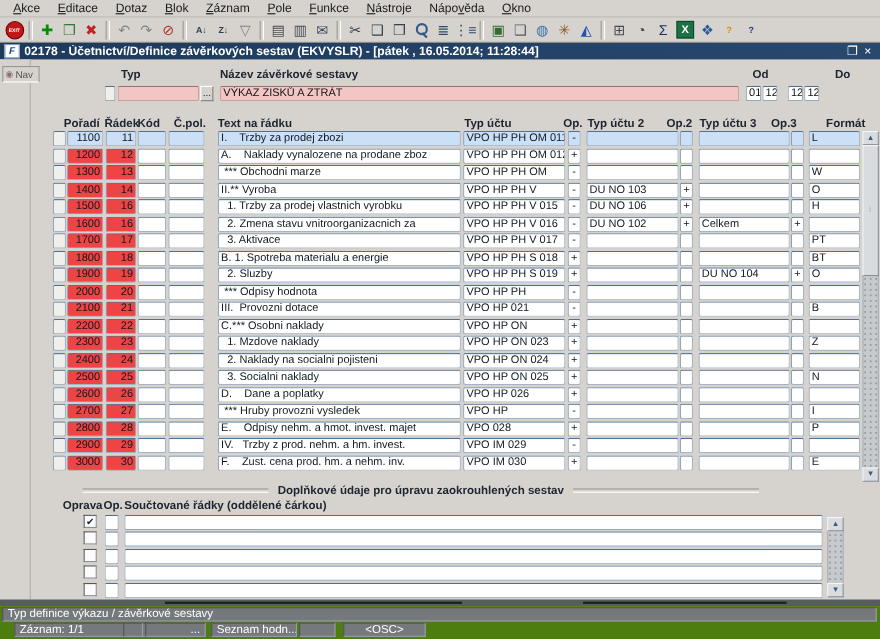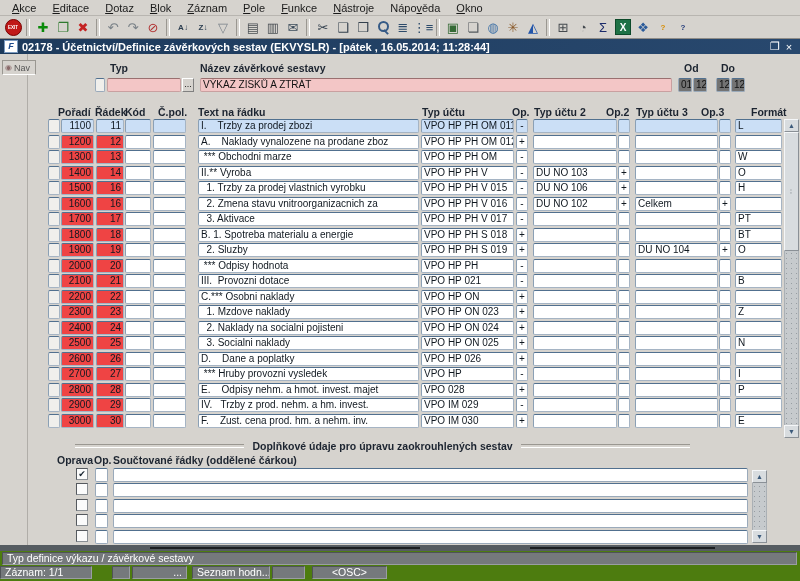--- a/index.html
+++ b/index.html
@@ -34,21 +34,21 @@
   .win-title{color:#fff;font-weight:bold;font-size:11px;flex:1;white-space:nowrap;overflow:hidden;}
   .win-btn{color:#fff;font-size:11px;width:14px;text-align:center;cursor:default;}
   
   .navstrip{position:absolute;left:0;top:54px;width:28px;height:491px;background:#d6d3ce;
     border-right:1px solid #b0ada8;box-sizing:border-box;}
   .navtab{position:absolute;left:2px;top:6px;width:34px;height:15px;background:#d6d3ce;
     border:1px solid #9a9791;border-bottom-color:#fff;display:flex;align-items:center;font-size:9px;color:#555;padding-left:2px;box-sizing:border-box;}
   .navdot{color:#8a6a6a;font-size:8px;margin-right:2px;}
   
   .lbl{position:absolute;font-weight:bold;color:#1c2430;font-size:10.5px;white-space:nowrap;}
-  .field{position:absolute;box-sizing:border-box;height:14px;background:#737373;
+  .field{position:absolute;box-sizing:border-box;height:14px;background:#ffffff;
     border:1px solid #9aaabb;border-top-color:#51708f;border-radius:2px;
     font-size:10px;line-height:12px;padding:0 2px;overflow:hidden;white-space:nowrap;}
   .pinkf{background:#f3c6c6;border-color:#c9a0a0;border-top-color:#9a7070;}
   .lov-btn{position:absolute;box-sizing:border-box;height:14px;width:12px;background:#d6d3ce;
     border:1px solid #808080;border-top-color:#fff;border-left-color:#fff;
     font-size:9px;line-height:10px;text-align:center;}
   
   .thead{position:absolute;top:106px;font-weight:bold;color:#1c2430;font-size:10.5px;white-space:nowrap;}
   .trow{position:absolute;left:0;width:800px;height:15px;}
   .cell{position:absolute;top:0;box-sizing:border-box;height:14px;background:#fff;
@@ -238,21 +238,21 @@
     </div>
   </div>
 
   <div class="lbl" style="left:110px;top:62px;">Typ</div>
   <div class="field" style="left:95px;top:78px;width:10px;background:#f0efec;"></div>
   <div class="field pinkf" style="left:107px;top:78px;width:74px;"></div>
   <div class="lov-btn" style="left:182px;top:78px;">...</div>
   <div class="lbl" style="left:200px;top:62px;">Název závěrkové sestavy</div>
   <div class="field pinkf" style="left:200px;top:78px;width:472px;">VÝKAZ ZISKŮ A ZTRÁT</div>
   <div class="lbl" style="left:684px;top:62px;">Od</div>
-  <div class="lbl" style="left:721px;top:62px;">Do</div>
+  <div class="lbl" style="left:759px;top:62px;">Do</div>
   <div class="field" style="left:678px;top:78px;width:14px;">01</div>
   <div class="field" style="left:693px;top:78px;width:14px;">12</div>
   <div class="field" style="left:716px;top:78px;width:14px;">12</div>
   <div class="field" style="left:731px;top:78px;width:14px;">12</div>
 
   <div class="thead" style="left:58px;">Pořadí</div>
   <div class="thead" style="left:95px;">Řádek</div>
   <div class="thead" style="left:125px;">Kód</div>
   <div class="thead" style="left:158px;">Č.pol.</div>
   <div class="thead" style="left:198px;">Text na řádku</div>
@@ -602,21 +602,21 @@
   <div class="sb-btn" style="left:752px;top:470px;width:15px;height:13px;">▲</div>
   <div class="sb-btn" style="left:752px;top:530px;width:15px;height:13px;">▼</div>
 
   <div class="framestrip">
     <div class="seg" style="left:150px;width:270px;"></div>
     <div class="seg" style="left:530px;width:185px;"></div>
   </div>
 
   <div class="status">
     <div class="st-box st-msg">Typ definice výkazu / závěrkové sestavy</div>
-    <div class="st-box st-r" style="left:0;width:92px;">Záznam: 1/1</div>
+    <div class="st-box st-r" style="left:13px;width:128px;">Záznam: 1/1</div>
     <div class="st-box st-r" style="left:112px;width:18px;"></div>
     <div class="st-box st-r" style="left:132px;width:55px;text-align:right;">...</div>
     <div class="st-box st-r" style="left:192px;width:78px;">Seznam hodn...</div>
     <div class="st-box st-r" style="left:272px;width:33px;"></div>
     <div class="st-box st-r" style="left:312px;width:75px;text-align:center;">&lt;OSC&gt;</div>
   </div>
 
 </div>
 
 </body></html>

